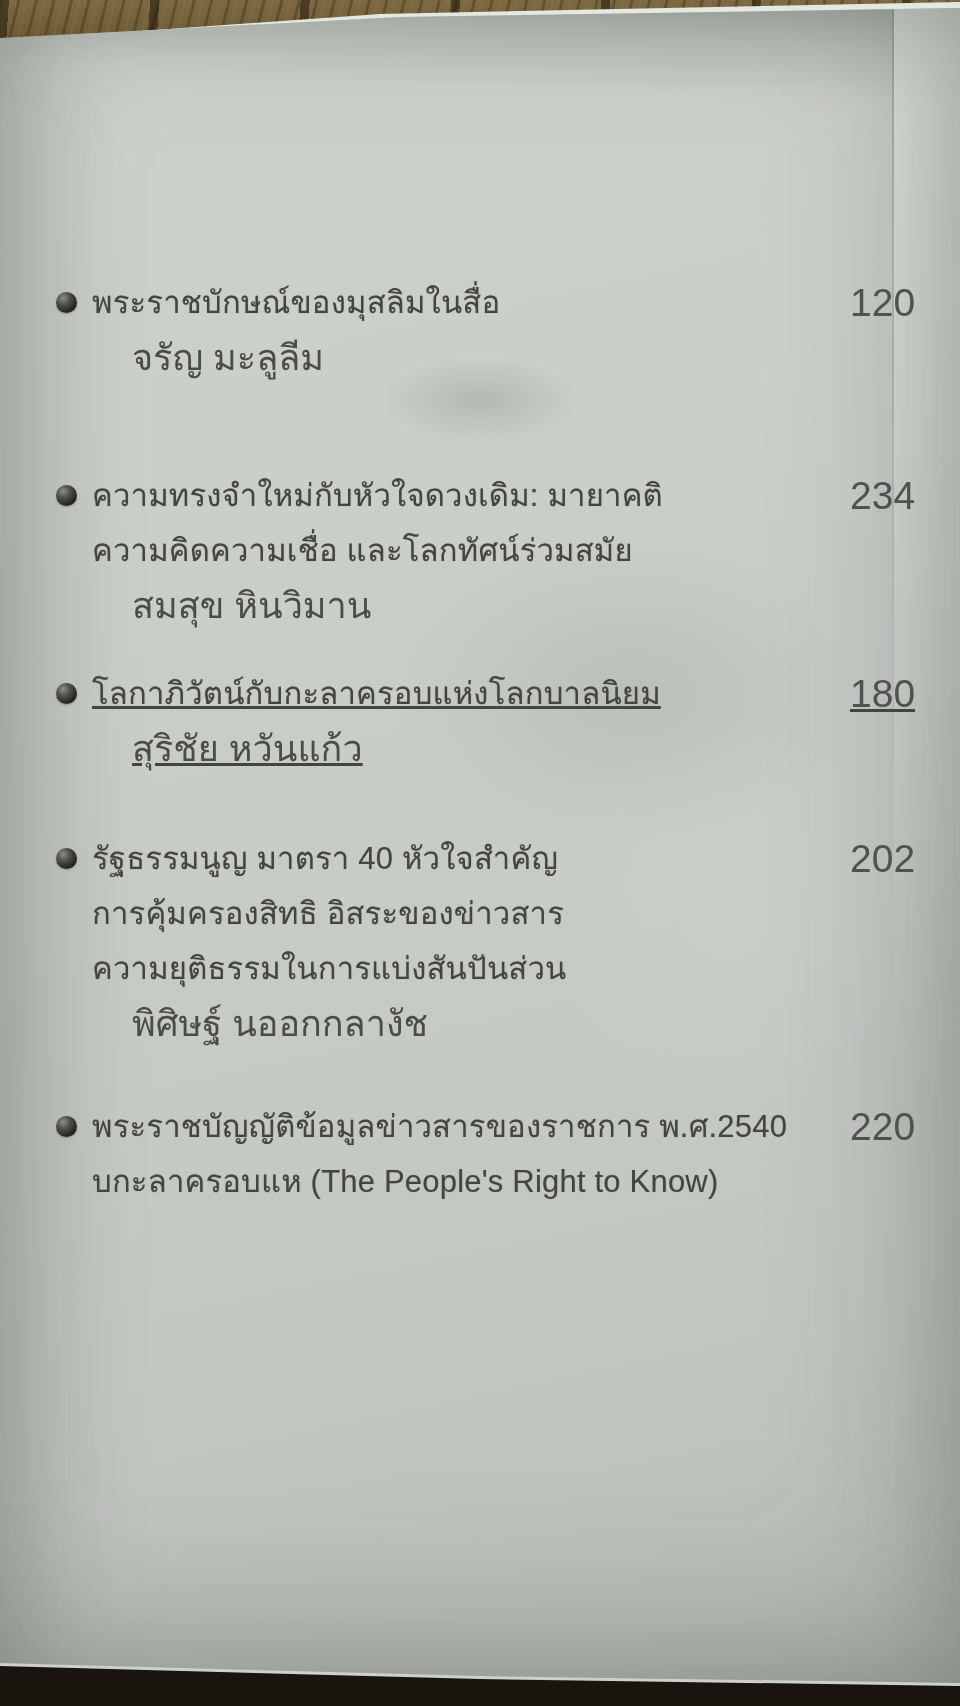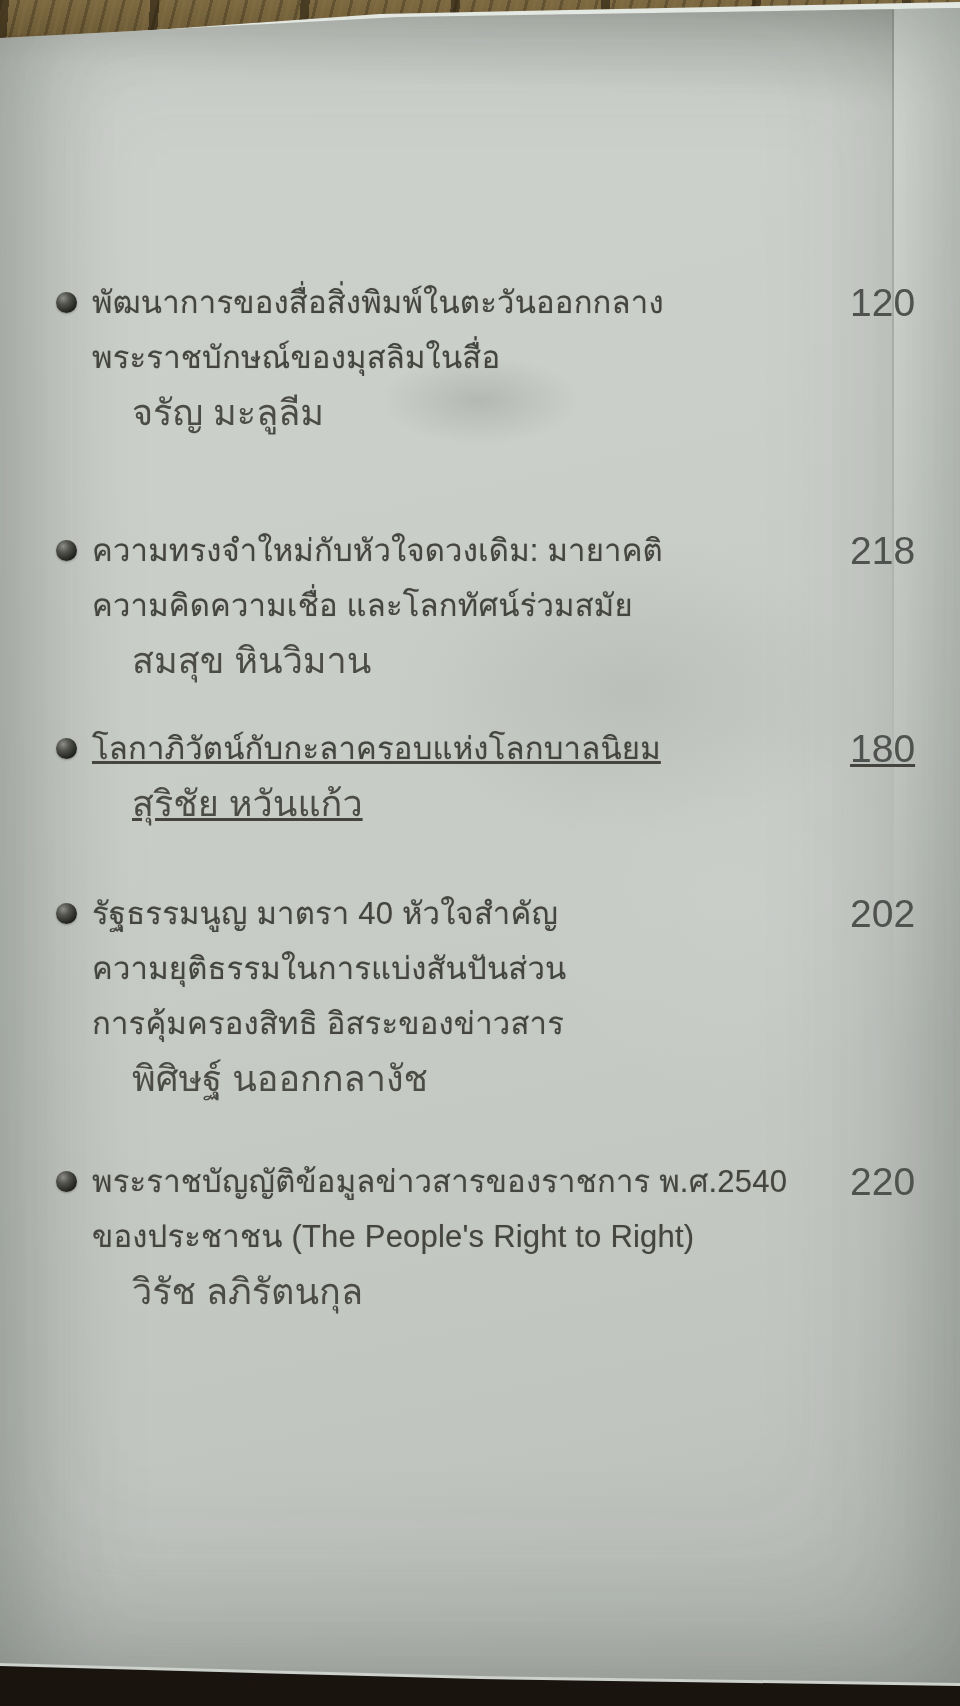--- a/index.html
+++ b/index.html
@@ -108,61 +108,59 @@
   <div class="smudge a"></div>
   <div class="smudge b"></div>
   <div class="smudge c"></div>
   <div class="vignette"></div>
 
   <div class="toc">
 
     <div class="entry">
       <div class="bullet"></div>
       <div>
-        <div class="t-line">พัฒนาการของสื่อสิ่งพิมพ์ในตะวันออกกลาง</div>
         <div class="t-line">พระราชบักษณ์ของมุสลิมในสื่อ</div>
         <div class="author">จรัญ มะลูลีม</div>
       </div>
       <div class="pagenum">120</div>
     </div>
 
     <div class="entry gap-e2">
       <div class="bullet"></div>
       <div>
         <div class="t-line">ความทรงจำใหม่กับหัวใจดวงเดิม: มายาคติ</div>
         <div class="t-line">ความคิดความเชื่อ และโลกทัศน์ร่วมสมัย</div>
         <div class="author">สมสุข หินวิมาน</div>
       </div>
-      <div class="pagenum">218</div>
+      <div class="pagenum">234</div>
     </div>
 
     <div class="entry gap-e3">
       <div class="bullet"></div>
       <div>
         <div class="t-line">โลกาภิวัตน์กับกะลาครอบแห่งโลกบาลนิยม</div>
         <div class="author">สุริชัย หวันแก้ว</div>
       </div>
       <div class="pagenum">180</div>
     </div>
 
     <div class="entry gap-e4">
       <div class="bullet"></div>
       <div>
         <div class="t-line">รัฐธรรมนูญ มาตรา 40 หัวใจสำคัญ</div>
+        <div class="t-line">การคุ้มครองสิทธิ อิสระของข่าวสาร</div>
         <div class="t-line">ความยุติธรรมในการแบ่งสันปันส่วน</div>
-        <div class="t-line">การคุ้มครองสิทธิ อิสระของข่าวสาร</div>
         <div class="author">พิศิษฐ์ นออกกลางัช</div>
       </div>
       <div class="pagenum">202</div>
     </div>
 
     <div class="entry gap-e5">
       <div class="bullet"></div>
       <div>
         <div class="t-line">พระราชบัญญัติข้อมูลข่าวสารของราชการ พ.ศ.2540</div>
-        <div class="t-line">ของประชาชน (The People's Right to Right)</div>
-        <div class="author">วิรัช ลภิรัตนกุล</div>
+        <div class="t-line">บกะลาครอบแห (The People's Right to Know)</div>
       </div>
       <div class="pagenum">220</div>
     </div>
 
   </div>
 </div>
 
 </body></html>

